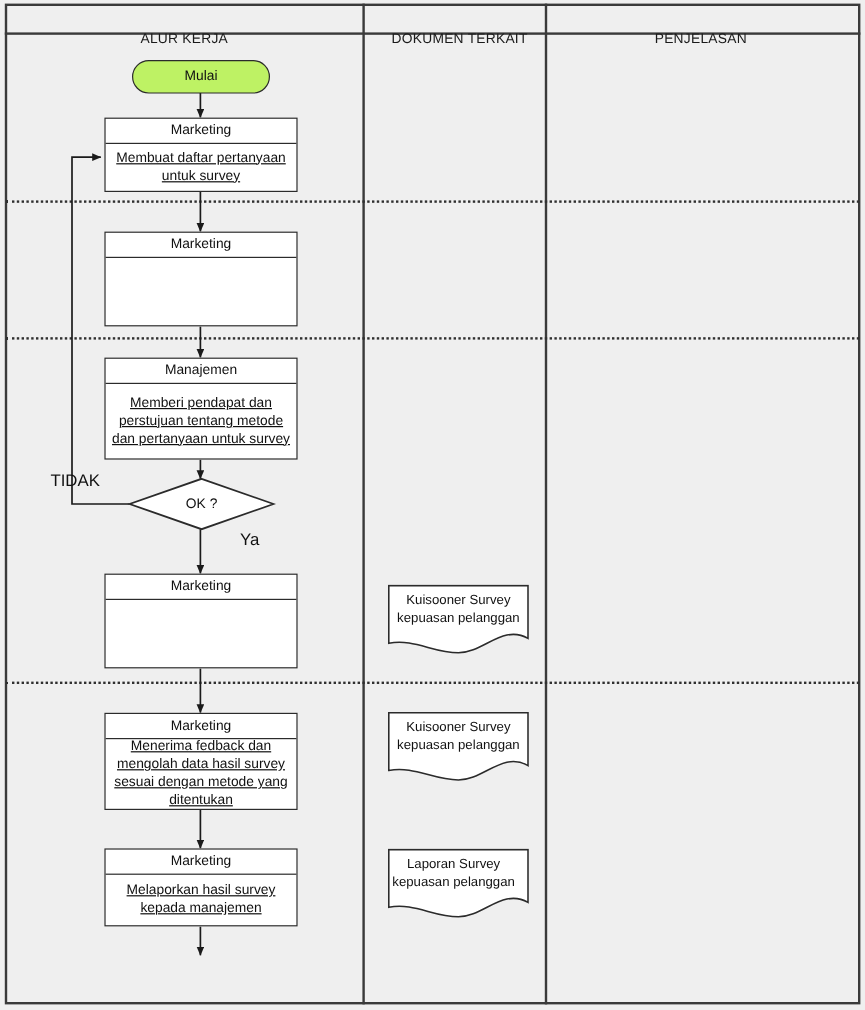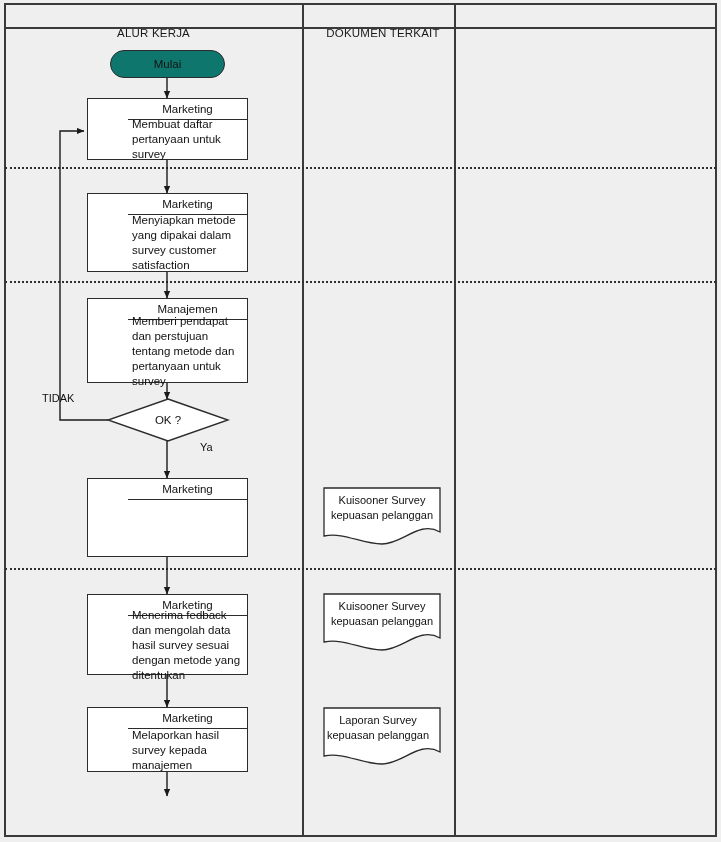--- a/index.html
+++ b/index.html
@@ -71,57 +71,58 @@
     left: 5px;
     width: 711px;
     height: 0px;
     border-top: 2px dotted #2f2f2f;
   }
 
   
   .shape {
     position: absolute;
     box-sizing: border-box;
-    background: #0f766e;
+    background: #bef264;
     color: #111;
   }
   
   .terminator {
     border: 1.5px solid #2b2b2b;
     border-radius: 999px;
     text-align: center;
     font-size: 11.5px;
     display: flex;
     align-items: center;
     justify-content: center;
   }
   
   .procbox {
     border: 1.5px solid #2b2b2b;
     background: #ffffff;
-    padding-left: 40px;
   }
   .procbox .title {
     height: 21px;
     line-height: 21px;
     text-align: center;
     font-size: 11.5px;
     border-bottom: 1.5px solid #2b2b2b;
     color: #111;
     box-sizing: border-box;
   }
   .procbox .body {
+    text-align: center;
     font-size: 11.5px;
     line-height: 15px;
     color: #111;
     display: flex;
     align-items: center;
     justify-content: center;
     padding: 2px 4px;
     box-sizing: border-box;
+    text-decoration: underline;
   }
   
   .diamond-wrap { position: absolute; }
   .diamond-label {
     position: absolute;
     left: 0; top: 0; right: 0; bottom: 0;
     display: flex;
     align-items: center;
     justify-content: center;
     font-size: 11.5px;
@@ -136,36 +137,37 @@
     text-align: center;
     font-size: 11px;
     line-height: 14.5px;
     color: #111;
     pointer-events: none;
   }
   
   .conn { position: absolute; }
   .edge-label {
     position: absolute;
-    font-size: 11px;
+    font-size: 14px;
     color: #111;
     white-space: nowrap;
     text-align: center;
   }
 </style>
 </head>
 <body>
 
 <div id="page">
 
   <div class="frame"></div>
 
   <div class="header-row">
     <div class="hdr-cell hdr-c1">ALUR KERJA</div>
     <div class="hdr-cell hdr-c2">DOKUMEN TERKAIT</div>
+    <div class="hdr-cell hdr-c3">PENJELASAN</div>
   </div>
 
   <div class="vdiv vdiv-1"></div>
   <div class="vdiv vdiv-2"></div>
 
   <div class="hdiv" style="top:167px;"></div>
   <div class="hdiv" style="top:281px;"></div>
   <div class="hdiv" style="top:568px;"></div>
 
   <svg class="conn" style="left:0; top:0;" width="721" height="842">
@@ -200,21 +202,20 @@
     <span>Mulai</span>
   </div>
 
   <div class="shape procbox" style="left:87px; top:98px; width:161px; height:62px;">
     <div class="title">Marketing</div>
     <div class="body" style="height:39px;">Membuat daftar pertanyaan untuk survey</div>
   </div>
 
   <div class="shape procbox" style="left:87px; top:193px; width:161px; height:79px;">
     <div class="title">Marketing</div>
-    <div class="body" style="height:56px;">Menyiapkan metode yang dipakai dalam survey customer satisfaction</div>
   </div>
 
   <div class="shape procbox" style="left:87px; top:298px; width:161px; height:85px;">
     <div class="title">Manajemen</div>
     <div class="body" style="height:62px;">Memberi pendapat dan perstujuan tentang metode dan pertanyaan untuk survey</div>
   </div>
 
   <div class="diamond-wrap" style="left:106px; top:398px; width:124px; height:44px;">
     <svg width="124" height="44">
       <polygon points="62,1 122,22 62,43 2,22" fill="#ffffff" stroke="#2b2b2b" stroke-width="1.5"></polygon>

